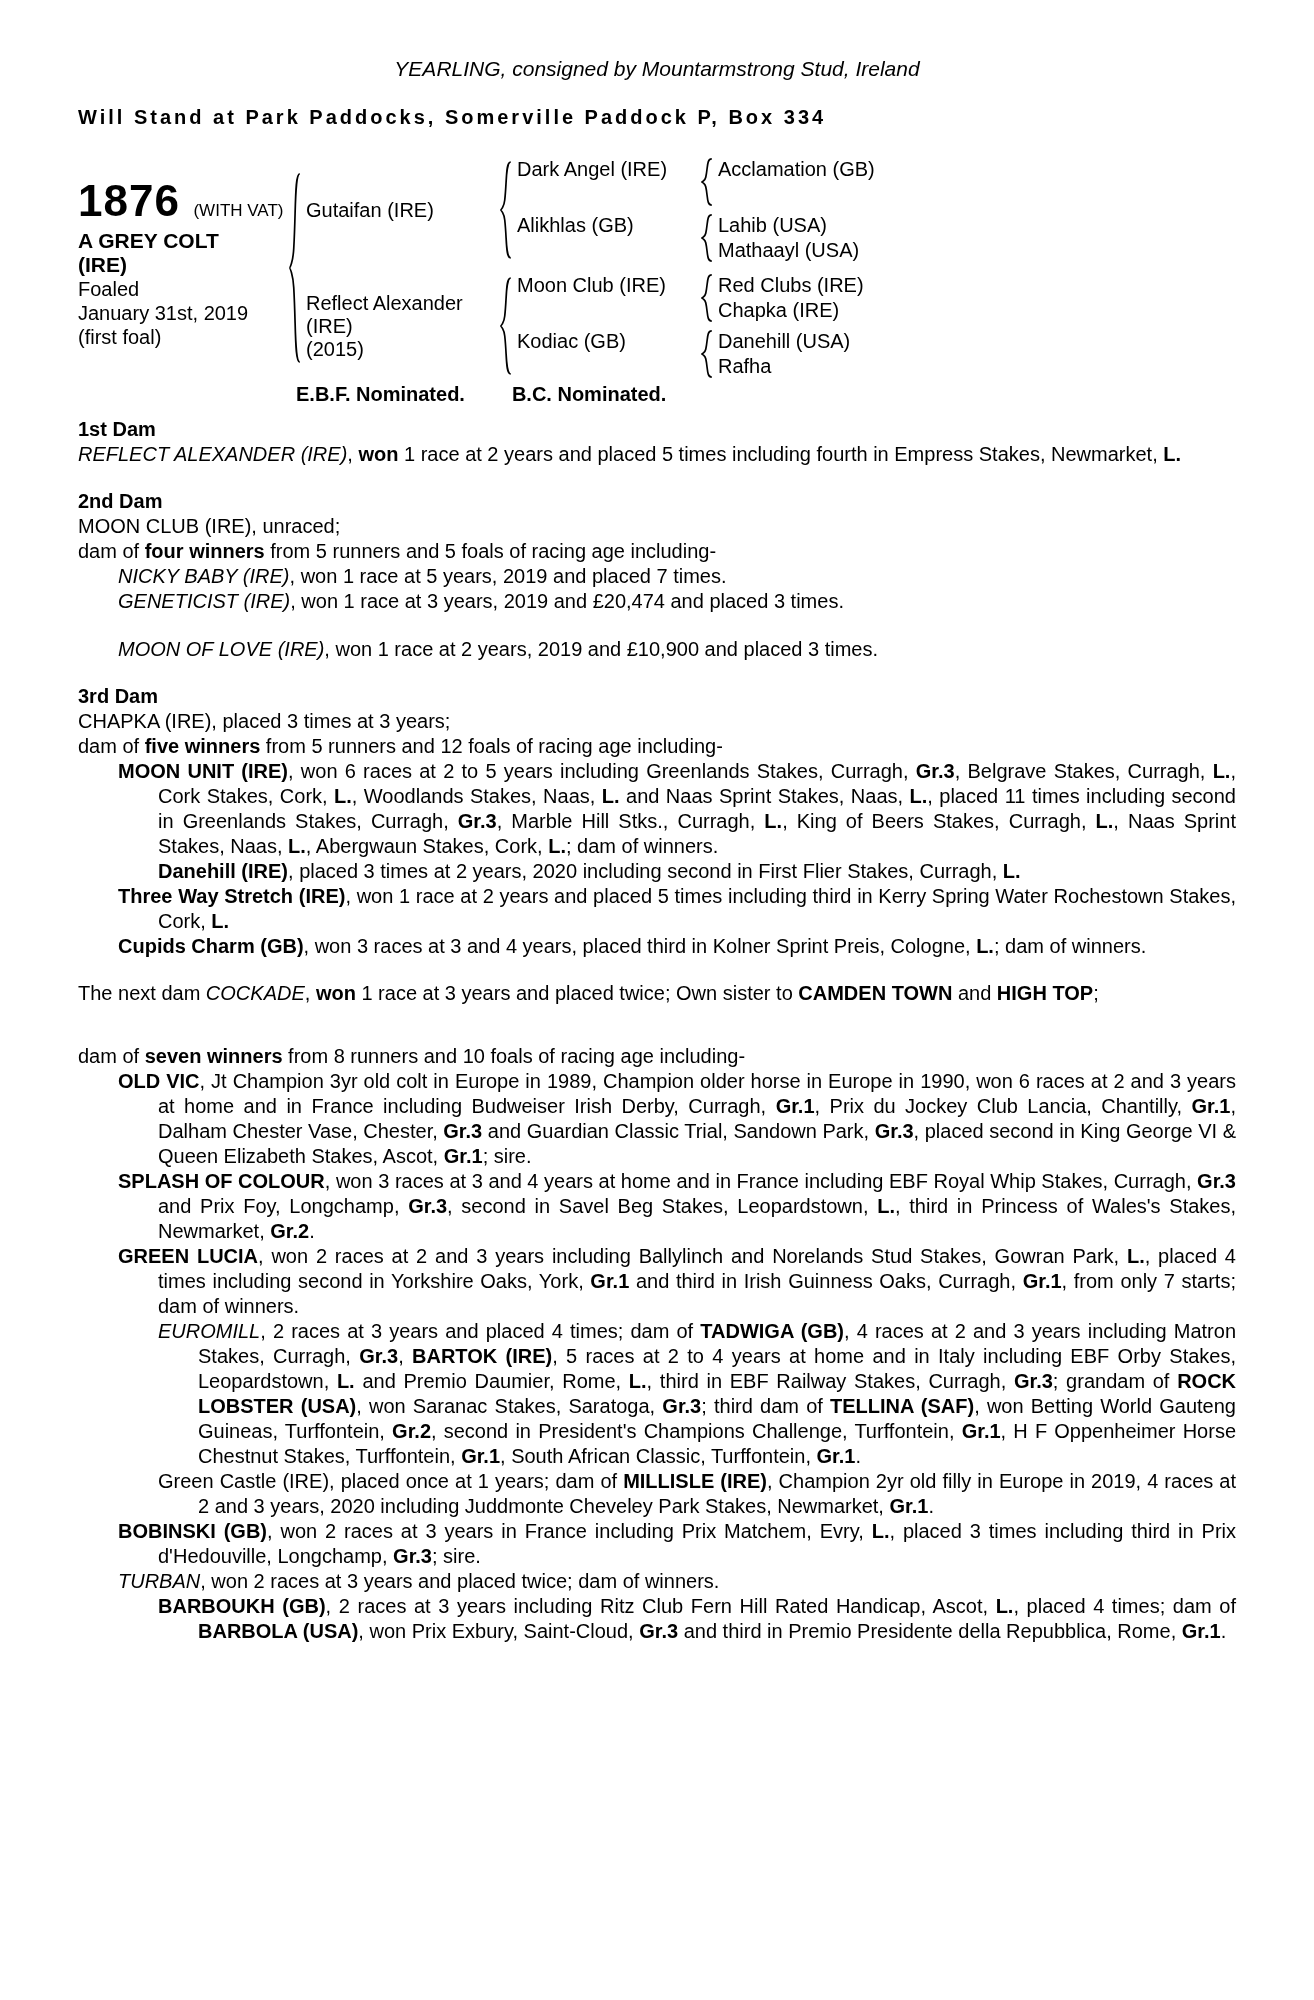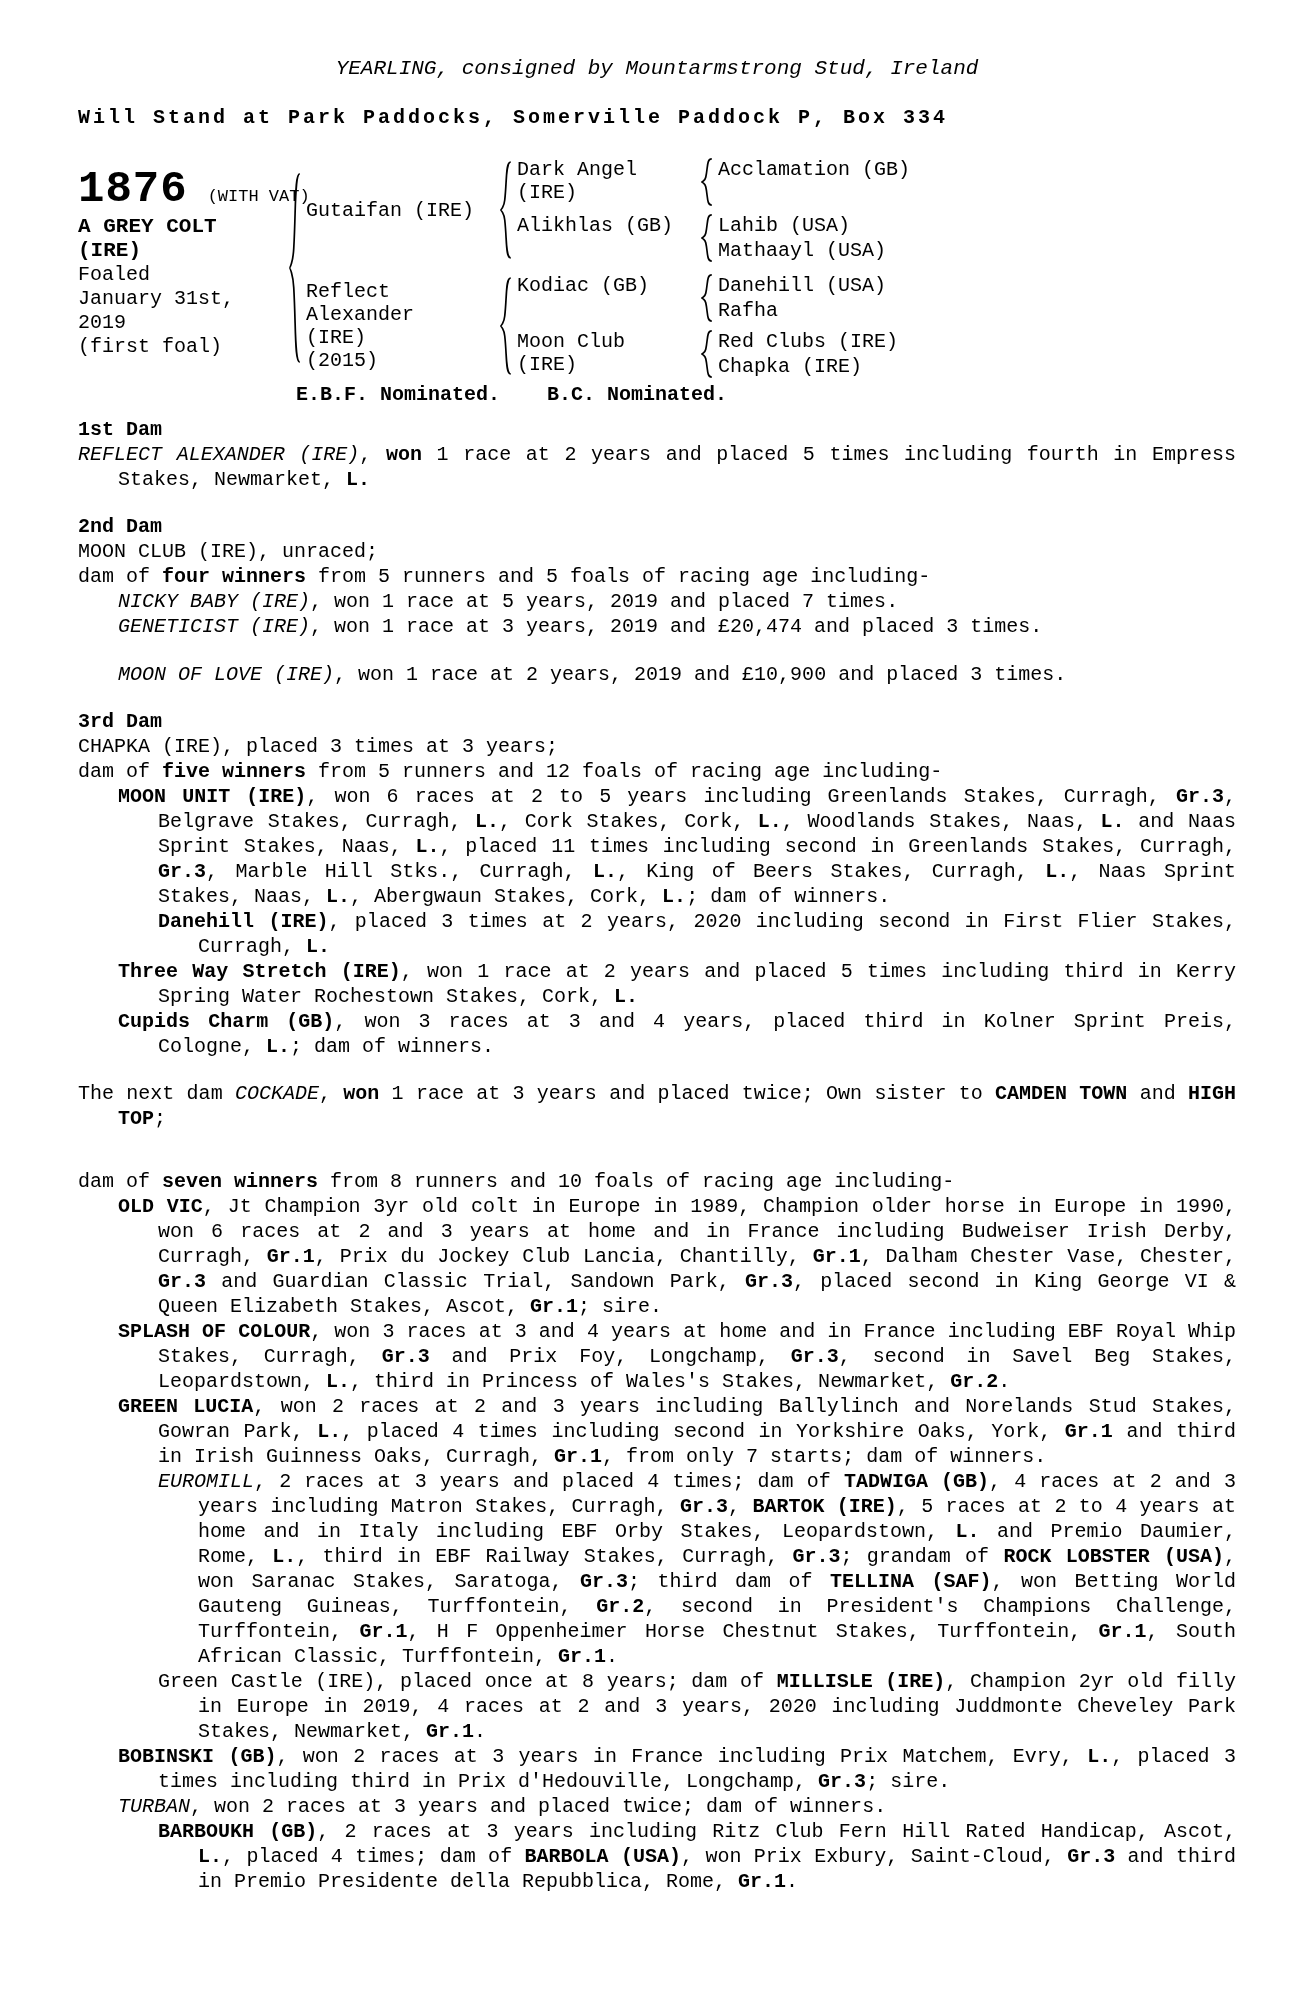--- a/index.html
+++ b/index.html
@@ -1,19 +1,19 @@
 <!DOCTYPE html>
 <html><head>
 <meta charset="utf-8">
 <style>
   * { box-sizing: border-box; }
   html,body { margin:0; padding:0; background:#ffffff; }
   .page {
     width:1314px; height:2000px; background:#ffffff; color:#000;
-    font-family:Liberation Mono, monospace;
+    font-family:Liberation Sans, sans-serif;
     font-size:20px; line-height:25px;
     padding:56px 78px 0 78px; overflow:hidden;
   }
   .consignor { font-size:21px; font-style:italic; text-align:center; margin-bottom:24px; }
   .stand-line { font-weight:700; font-size:20px; letter-spacing:3px; margin-bottom:28px; }
 
   
   .pedigree { display:flex; align-items:center; }
   .lot-col { width:205px; flex:0 0 auto; }
   .lot-line { margin-bottom:6px; white-space:nowrap; }
@@ -106,37 +106,37 @@
         <div class="g1name">
           <div>Reflect Alexander</div>
           <div>(IRE)</div>
           <div>(2015)</div>
         </div>
         <svg class="brace h-md" viewBox="0 0 20 100" preserveAspectRatio="none">
           <path d="M17,2 C10,2 12,20 9,40 C8,47 4,50 3,50 C4,50 8,53 9,60 C12,80 10,98 17,98" fill="none" stroke="#000" stroke-width="1.7" vector-effect="non-scaling-stroke"></path>
         </svg>
         <div class="pairs">
           <div class="pairrow">
+            <div class="g2name">Moon Club (IRE)</div>
+            <svg class="brace h-sm" viewBox="0 0 20 100" preserveAspectRatio="none">
+              <path d="M17,2 C10,2 12,20 9,40 C8,47 4,50 3,50 C4,50 8,53 9,60 C12,80 10,98 17,98" fill="none" stroke="#000" stroke-width="1.7" vector-effect="non-scaling-stroke"></path>
+            </svg>
+            <div class="g3col">
+              <div>Red Clubs (IRE)</div>
+              <div>Chapka (IRE)</div>
+            </div>
+          </div>
+          <div class="pairrow">
             <div class="g2name">Kodiac (GB)</div>
             <svg class="brace h-sm" viewBox="0 0 20 100" preserveAspectRatio="none">
               <path d="M17,2 C10,2 12,20 9,40 C8,47 4,50 3,50 C4,50 8,53 9,60 C12,80 10,98 17,98" fill="none" stroke="#000" stroke-width="1.7" vector-effect="non-scaling-stroke"></path>
             </svg>
             <div class="g3col">
               <div>Danehill (USA)</div>
               <div>Rafha</div>
-            </div>
-          </div>
-          <div class="pairrow">
-            <div class="g2name">Moon Club (IRE)</div>
-            <svg class="brace h-sm" viewBox="0 0 20 100" preserveAspectRatio="none">
-              <path d="M17,2 C10,2 12,20 9,40 C8,47 4,50 3,50 C4,50 8,53 9,60 C12,80 10,98 17,98" fill="none" stroke="#000" stroke-width="1.7" vector-effect="non-scaling-stroke"></path>
-            </svg>
-            <div class="g3col">
-              <div>Red Clubs (IRE)</div>
-              <div>Chapka (IRE)</div>
             </div>
           </div>
         </div>
       </div>
 
     </div>
   </div>
 
   <div class="nominated-row">
     <span>E.B.F. Nominated.</span>
@@ -165,20 +165,20 @@
         <p class="para" style="padding-left: 80px; text-indent: -40px;"><span class="seg-b">Three Way Stretch (IRE)</span><span>, won 1 race at 2 years and placed 5 times including third in Kerry Spring Water Rochestown Stakes, Cork, </span><span class="seg-b">L.</span></p>
         <p class="para" style="padding-left: 80px; text-indent: -40px;"><span class="seg-b">Cupids Charm (GB)</span><span>, won 3 races at 3 and 4 years, placed third in Kolner Sprint Preis, Cologne, </span><span class="seg-b">L.</span><span>; dam of winners.</span></p>
       </div>
       <div class="section">
         <p class="para" style="padding-left: 40px; text-indent: -40px;"><span>The next dam </span><span class="seg-i">COCKADE</span><span>, </span><span class="seg-b">won</span><span> 1 race at 3 years and placed twice; Own sister to </span><span class="seg-b">CAMDEN TOWN</span><span> and </span><span class="seg-b">HIGH TOP</span><span>;</span></p>
         <p class="para" style="padding-left: 0px; text-indent: 0px; margin-top: 38px;"><span>dam of </span><span class="seg-b">seven winners</span><span> from 8 runners and 10 foals of racing age including-</span></p>
         <p class="para" style="padding-left: 80px; text-indent: -40px;"><span class="seg-b">OLD VIC</span><span>, Jt Champion 3yr old colt in Europe in 1989, Champion older horse in Europe in 1990, won 6 races at 2 and 3 years at home and in France including Budweiser Irish Derby, Curragh, </span><span class="seg-b">Gr.1</span><span>, Prix du Jockey Club Lancia, Chantilly, </span><span class="seg-b">Gr.1</span><span>, Dalham Chester Vase, Chester, </span><span class="seg-b">Gr.3</span><span> and Guardian Classic Trial, Sandown Park, </span><span class="seg-b">Gr.3</span><span>, placed second in King George VI &amp; Queen Elizabeth Stakes, Ascot, </span><span class="seg-b">Gr.1</span><span>; sire.</span></p>
         <p class="para" style="padding-left: 80px; text-indent: -40px;"><span class="seg-b">SPLASH OF COLOUR</span><span>, won 3 races at 3 and 4 years at home and in France including EBF Royal Whip Stakes, Curragh, </span><span class="seg-b">Gr.3</span><span> and Prix Foy, Longchamp, </span><span class="seg-b">Gr.3</span><span>, second in Savel Beg Stakes, Leopardstown, </span><span class="seg-b">L.</span><span>, third in Princess of Wales's Stakes, Newmarket, </span><span class="seg-b">Gr.2</span><span>.</span></p>
         <p class="para" style="padding-left: 80px; text-indent: -40px;"><span class="seg-b">GREEN LUCIA</span><span>, won 2 races at 2 and 3 years including Ballylinch and Norelands Stud Stakes, Gowran Park, </span><span class="seg-b">L.</span><span>, placed 4 times including second in Yorkshire Oaks, York, </span><span class="seg-b">Gr.1</span><span> and third in Irish Guinness Oaks, Curragh, </span><span class="seg-b">Gr.1</span><span>, from only 7 starts; dam of winners.</span></p>
         <p class="para" style="padding-left: 120px; text-indent: -40px;"><span class="seg-i">EUROMILL</span><span>, 2 races at 3 years and placed 4 times; dam of </span><span class="seg-b">TADWIGA (GB)</span><span>, 4 races at 2 and 3 years including Matron Stakes, Curragh, </span><span class="seg-b">Gr.3</span><span>, </span><span class="seg-b">BARTOK (IRE)</span><span>, 5 races at 2 to 4 years at home and in Italy including EBF Orby Stakes, Leopardstown, </span><span class="seg-b">L.</span><span> and Premio Daumier, Rome, </span><span class="seg-b">L.</span><span>, third in EBF Railway Stakes, Curragh, </span><span class="seg-b">Gr.3</span><span>; grandam of </span><span class="seg-b">ROCK LOBSTER (USA)</span><span>, won Saranac Stakes, Saratoga, </span><span class="seg-b">Gr.3</span><span>; third dam of </span><span class="seg-b">TELLINA (SAF)</span><span>, won Betting World Gauteng Guineas, Turffontein, </span><span class="seg-b">Gr.2</span><span>, second in President's Champions Challenge, Turffontein, </span><span class="seg-b">Gr.1</span><span>, H F Oppenheimer Horse Chestnut Stakes, Turffontein, </span><span class="seg-b">Gr.1</span><span>, South African Classic, Turffontein, </span><span class="seg-b">Gr.1</span><span>.</span></p>
-        <p class="para" style="padding-left: 120px; text-indent: -40px;"><span>Green Castle (IRE), placed once at 8 years; dam of </span><span class="seg-b">MILLISLE (IRE)</span><span>, Champion 2yr old filly in Europe in 2019, 4 races at 2 and 3 years, 2020 including Juddmonte Cheveley Park Stakes, Newmarket, </span><span class="seg-b">Gr.1</span><span>.</span></p>
+        <p class="para" style="padding-left: 120px; text-indent: -40px;"><span>Green Castle (IRE), placed once at 1 years; dam of </span><span class="seg-b">MILLISLE (IRE)</span><span>, Champion 2yr old filly in Europe in 2019, 4 races at 2 and 3 years, 2020 including Juddmonte Cheveley Park Stakes, Newmarket, </span><span class="seg-b">Gr.1</span><span>.</span></p>
         <p class="para" style="padding-left: 80px; text-indent: -40px;"><span class="seg-b">BOBINSKI (GB)</span><span>, won 2 races at 3 years in France including Prix Matchem, Evry, </span><span class="seg-b">L.</span><span>, placed 3 times including third in Prix d'Hedouville, Longchamp, </span><span class="seg-b">Gr.3</span><span>; sire.</span></p>
         <p class="para" style="padding-left: 80px; text-indent: -40px;"><span class="seg-i">TURBAN</span><span>, won 2 races at 3 years and placed twice; dam of winners.</span></p>
         <p class="para" style="padding-left: 120px; text-indent: -40px;"><span class="seg-b">BARBOUKH (GB)</span><span>, 2 races at 3 years including Ritz Club Fern Hill Rated Handicap, Ascot, </span><span class="seg-b">L.</span><span>, placed 4 times; dam of </span><span class="seg-b">BARBOLA (USA)</span><span>, won Prix Exbury, Saint-Cloud, </span><span class="seg-b">Gr.3</span><span> and third in Premio Presidente della Repubblica, Rome, </span><span class="seg-b">Gr.1</span><span>.</span></p>
       </div>
     </div>
 
 </div>
 
 </body></html>

